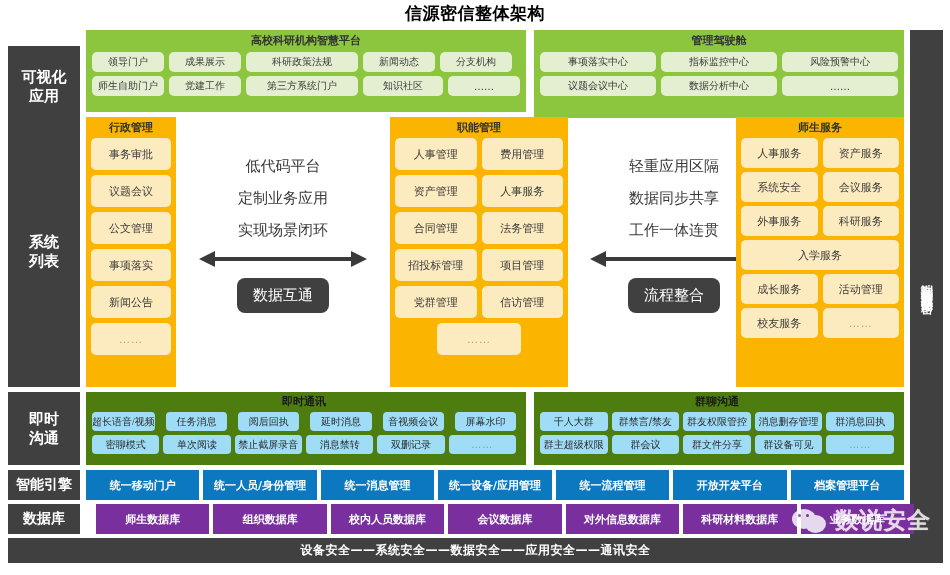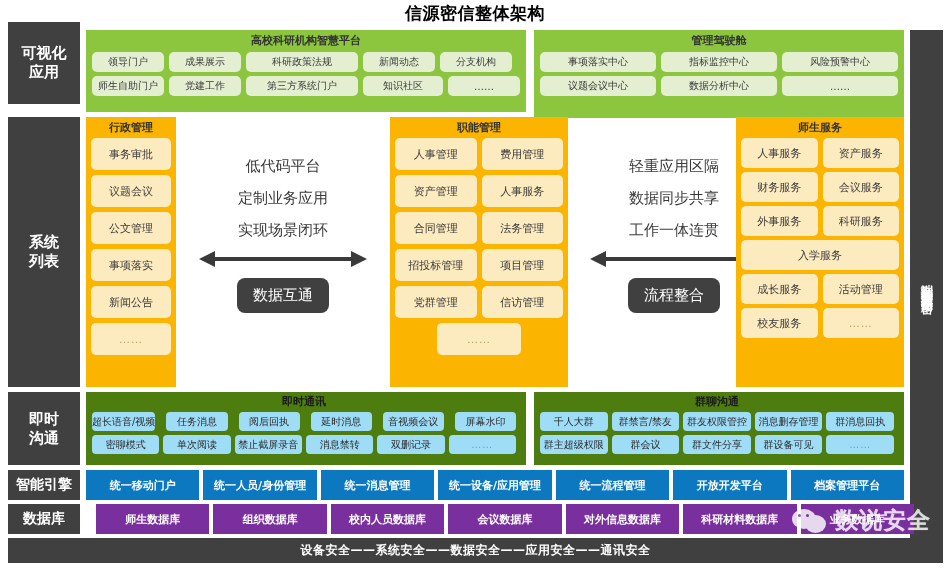--- a/index.html
+++ b/index.html
@@ -128,21 +128,21 @@
 </style>
 </head>
 <body>
 
 <div id="page">
 
   <div class="title">信源密信整体架构</div>
 
   <div class="vbar">端到端全周期数据加密</div>
 
-  <div class="rowlabel" style="top:22px; height:82px; font-size:15px;">
+  <div class="rowlabel" style="top:46px; height:82px; font-size:15px;">
     <div>
       <div>可视化</div>
       <div>应用</div>
     </div>
   </div>
 
   <div class="greenpanel" style="left:86px; top:30px; width:440px; height:82px;">
     <div class="panel-head">高校科研机构智慧平台</div>
     <div class="pillrow">
       <div class="gpill" style="width:72px;">领导门户</div>
@@ -263,21 +263,21 @@
   </div>
 
   <div class="orangecol" style="left:736px; top:117px; width:168px; height:270px;">
     <div class="ocol-head">师生服务</div>
     <div class="ogrid" style="gap:4px;">
       <div class="orow">
         <div class="opill" style="height:30px">人事服务</div>
         <div class="opill" style="height:30px">资产服务</div>
       </div>
       <div class="orow">
-        <div class="opill" style="height:30px">财务服务</div>
+        <div class="opill" style="height:30px">系统安全</div>
         <div class="opill" style="height:30px">会议服务</div>
       </div>
       <div class="orow">
         <div class="opill" style="height:30px">外事服务</div>
         <div class="opill" style="height:30px">科研服务</div>
       </div>
       <div class="orow">
         <div class="opill" style="height:30px">入学服务</div>
       </div>
       <div class="orow">
@@ -293,21 +293,21 @@
 
   <div class="rowlabel" style="top:392px; height:73px; font-size:15px;">
     <div>
       <div>即时</div>
       <div>沟通</div>
     </div>
   </div>
 
   <div class="bluepanel" style="left:86px; top:392px; width:440px; height:73px;">
     <div class="bpanel-head">即时通讯</div>
-    <div class="pillrow" style="gap:11px;">
+    <div class="pillrow" style="gap:11px;font-family:Liberation Serif, serif;">
       <div class="bpill">超长语音/视频</div>
       <div class="bpill">任务消息</div>
       <div class="bpill">阅后回执</div>
       <div class="bpill">延时消息</div>
       <div class="bpill">音视频会议</div>
       <div class="bpill">屏幕水印</div>
     </div>
     <div class="pillrow" style="gap:4px;">
       <div class="bpill">密聊模式</div>
       <div class="bpill">单次阅读</div>

